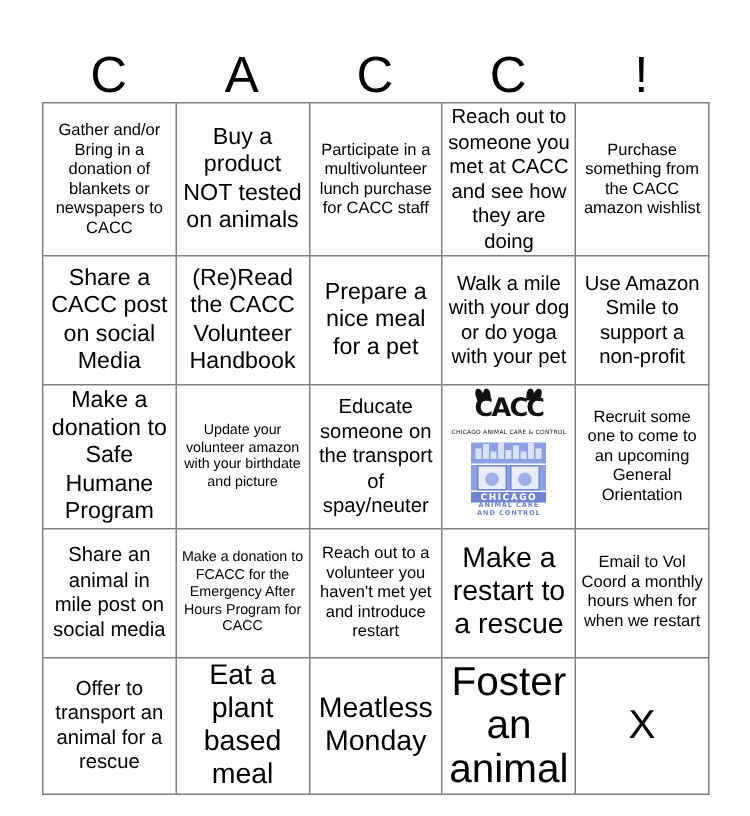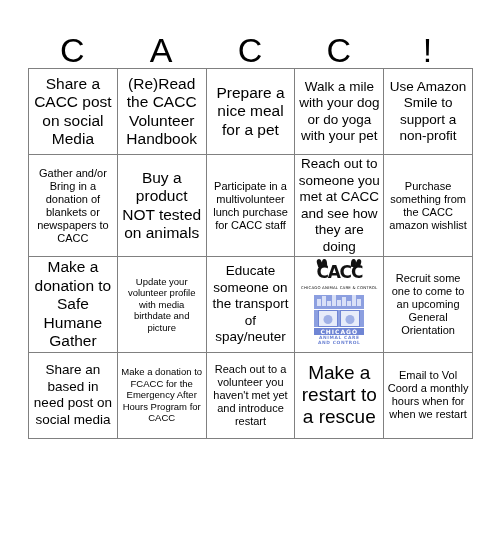--- a/index.html
+++ b/index.html
@@ -193,58 +193,58 @@
     <div class="header-cell">A</div>
     <div class="header-cell">C</div>
     <div class="header-cell">C</div>
     <div class="header-cell">!</div>
   </div>
 
   <table id="bingo-grid">
     <tbody id="grid-body">
         <tr>
           <td>
+            <span class="txt s-sm">Gather and/or Bring in a donation of blankets or newspapers to CACC</span>
+          </td>
+          <td>
+            <span class="txt s-lg">Buy a product NOT tested on animals</span>
+          </td>
+          <td>
+            <span class="txt s-sm">Participate in a multivolunteer lunch purchase for CACC staff</span>
+          </td>
+          <td>
+            <span class="txt s-md">Reach out to someone you met at CACC and see how they are doing</span>
+          </td>
+          <td>
+            <span class="txt s-sm">Purchase something from the CACC amazon wishlist</span>
+          </td>
+        </tr>
+        <tr>
+          <td>
             <span class="txt s-lg">Share a CACC post on social Media</span>
           </td>
           <td>
             <span class="txt s-lg">(Re)Read the CACC Volunteer Handbook</span>
           </td>
           <td>
             <span class="txt s-lg">Prepare a nice meal for a pet</span>
           </td>
           <td>
             <span class="txt s-md">Walk a mile with your dog or do yoga with your pet</span>
           </td>
           <td>
             <span class="txt s-md">Use Amazon Smile to support a non-profit</span>
           </td>
         </tr>
         <tr>
           <td>
-            <span class="txt s-sm">Gather and/or Bring in a donation of blankets or newspapers to CACC</span>
-          </td>
-          <td>
-            <span class="txt s-lg">Buy a product NOT tested on animals</span>
-          </td>
-          <td>
-            <span class="txt s-sm">Participate in a multivolunteer lunch purchase for CACC staff</span>
-          </td>
-          <td>
-            <span class="txt s-md">Reach out to someone you met at CACC and see how they are doing</span>
-          </td>
-          <td>
-            <span class="txt s-sm">Purchase something from the CACC amazon wishlist</span>
-          </td>
-        </tr>
-        <tr>
-          <td>
-            <span class="txt s-lg">Make a donation to Safe Humane Gather</span>
-          </td>
-          <td>
-            <span class="txt s-xs">Update your volunteer profile with media birthdate and picture</span>
+            <span class="txt s-lg">Make a donation to Safe Humane Program</span>
+          </td>
+          <td>
+            <span class="txt s-xs">Update your volunteer amazon with your birthdate and picture</span>
           </td>
           <td>
             <span class="txt s-md">Educate someone on the transport of spay/neuter</span>
           </td>
           <td class="free-cell">
             <div class="logo-wrap">
               <div class="logo-word">CACC<span class="ear l1"></span><span class="ear l2"></span><span class="ear r1"></span><span class="ear r2"></span></div>
               <div class="logo-sub">CHICAGO ANIMAL CARE &amp; CONTROL</div>
               <div class="badge">
                 <div class="badge-top">
@@ -267,31 +267,48 @@
 AND CONTROL</div>
               </div>
             </div>
           </td>
           <td>
             <span class="txt s-sm">Recruit some one to come to an upcoming General Orientation</span>
           </td>
         </tr>
         <tr>
           <td>
-            <span class="txt s-md">Share an based in need post on social media</span>
+            <span class="txt s-md">Share an animal in mile post on social media</span>
           </td>
           <td>
             <span class="txt s-xs">Make a donation to FCACC for the Emergency After Hours Program for CACC</span>
           </td>
           <td>
             <span class="txt s-sm">Reach out to a volunteer you haven't met yet and introduce restart</span>
           </td>
           <td>
             <span class="txt s-xl">Make a restart to a rescue</span>
           </td>
           <td>
             <span class="txt s-sm">Email to Vol Coord a monthly hours when for when we restart</span>
+          </td>
+        </tr>
+        <tr>
+          <td>
+            <span class="txt s-md">Offer to transport an animal for a rescue</span>
+          </td>
+          <td>
+            <span class="txt s-xl">Eat a plant based meal</span>
+          </td>
+          <td>
+            <span class="txt s-xl">Meatless Monday</span>
+          </td>
+          <td>
+            <span class="txt s-xxl">Foster an animal</span>
+          </td>
+          <td>
+            <span class="txt s-xxl">X</span>
           </td>
         </tr>
       </tbody>
   </table>
 
 </div>
 
 </body></html>

